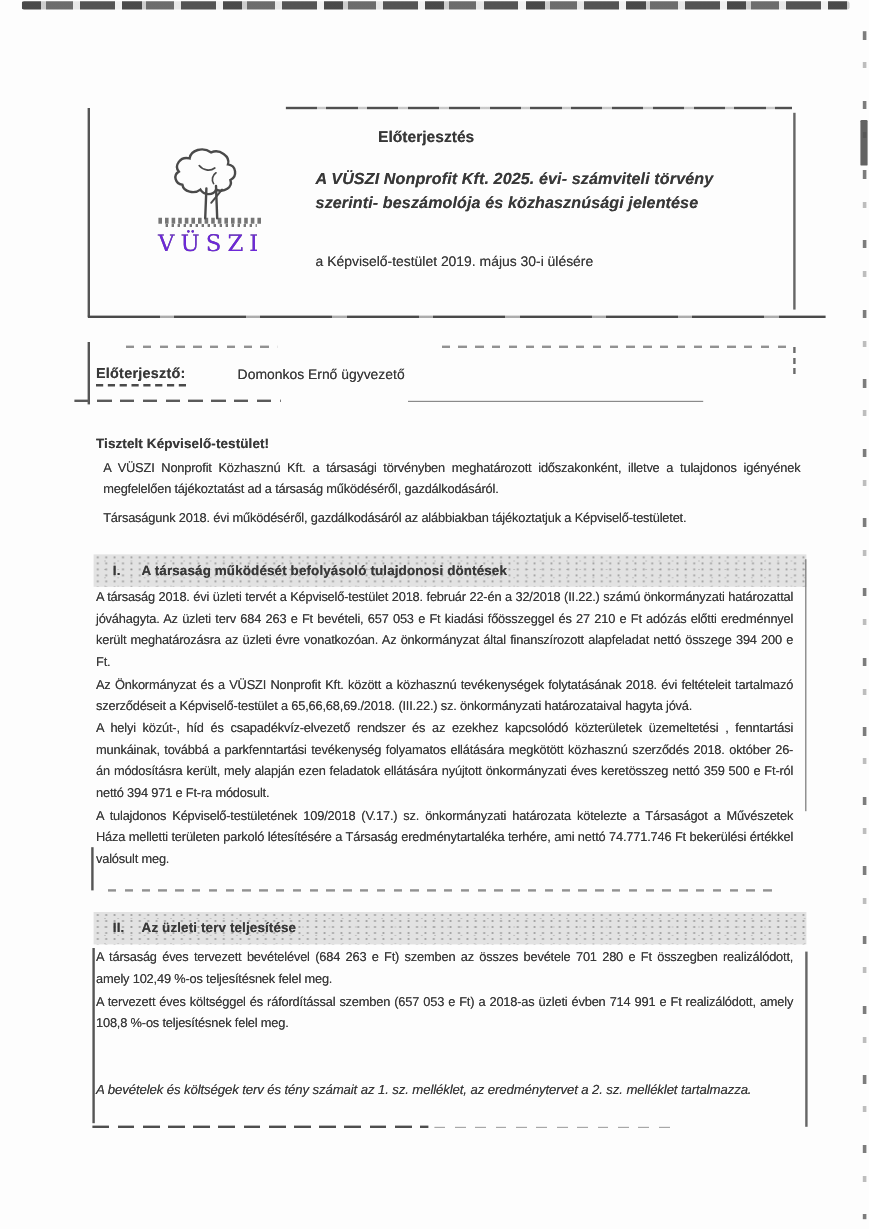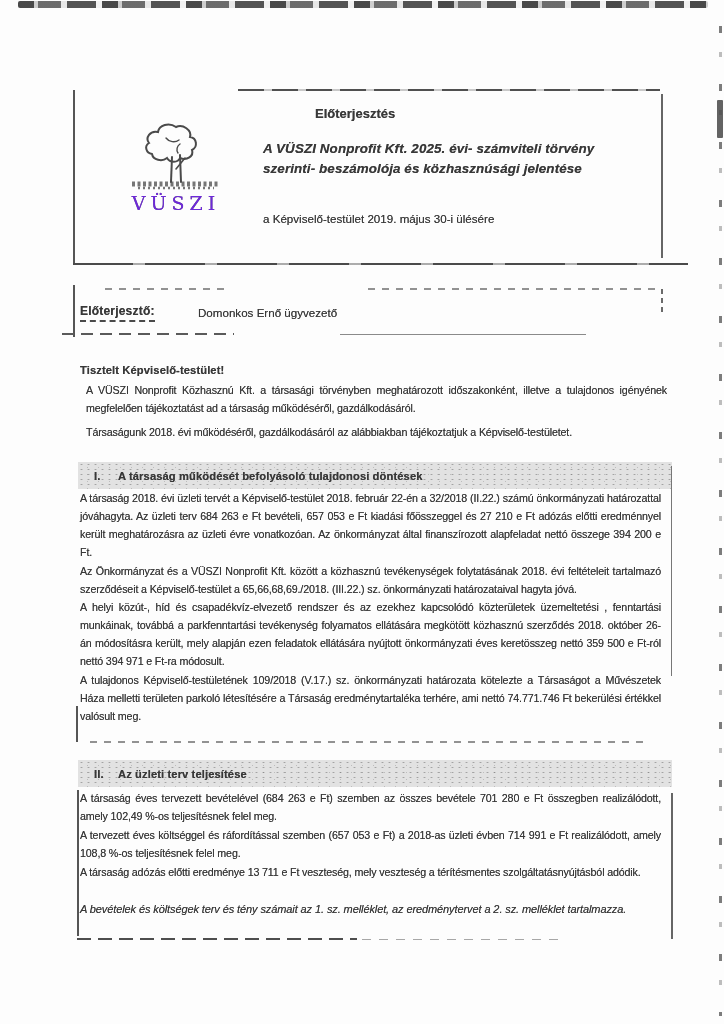--- a/index.html
+++ b/index.html
@@ -142,21 +142,20 @@
 <div class="abs dotline" style="left:90px;top:741px;width:560px;height:1.5px;"></div>
 
 <div class="abs band fuzz" style="left:78px;top:760px;">
   <span class="sec-num">II.</span>
   <span>Az üzleti terv teljesítése</span>
 </div>
 
 <div class="abs flow sec2-flow fuzz" style="left:80px;top:789px;">
   <p>A társaság éves tervezett bevételével (684 263 e Ft) szemben az összes bevétele 701 280 e Ft összegben realizálódott, amely 102,49 %-os teljesítésnek felel meg.</p>
   <p>A tervezett éves költséggel és ráfordítással szemben (657 053 e Ft) a 2018-as üzleti évben 714 991 e Ft realizálódott, amely 108,8 %-os teljesítésnek felel meg.</p>
-  <p>A társaság adózás előtti eredménye 13 711 e Ft veszteség, mely veszteség a térítésmentes szolgáltatásnyújtásból adódik.</p>
 </div>
 <div class="abs" style="left:77px;top:790px;width:1.5px;height:146px;background:#555;"></div>
 <div class="abs" style="left:671px;top:793px;width:1.5px;height:146px;background:#666;"></div>
 
 <div class="abs closing-note fuzz" style="left:80px;top:903px;">A bevételek és költségek terv és tény számait az 1. sz. melléklet, az eredménytervet a 2. sz. melléklet tartalmazza.</div>
 
 <div class="abs" style="left:77px;top:938px;width:280px;height:2px;background:repeating-linear-gradient(90deg,#4e4e4e 0 14px,transparent 14px 21px);"></div>
 <div class="abs" style="left:362px;top:939px;width:200px;height:1px;background:repeating-linear-gradient(90deg,rgba(110,110,110,.6) 0 9px,transparent 9px 17px);"></div>
 
 </body></html>

